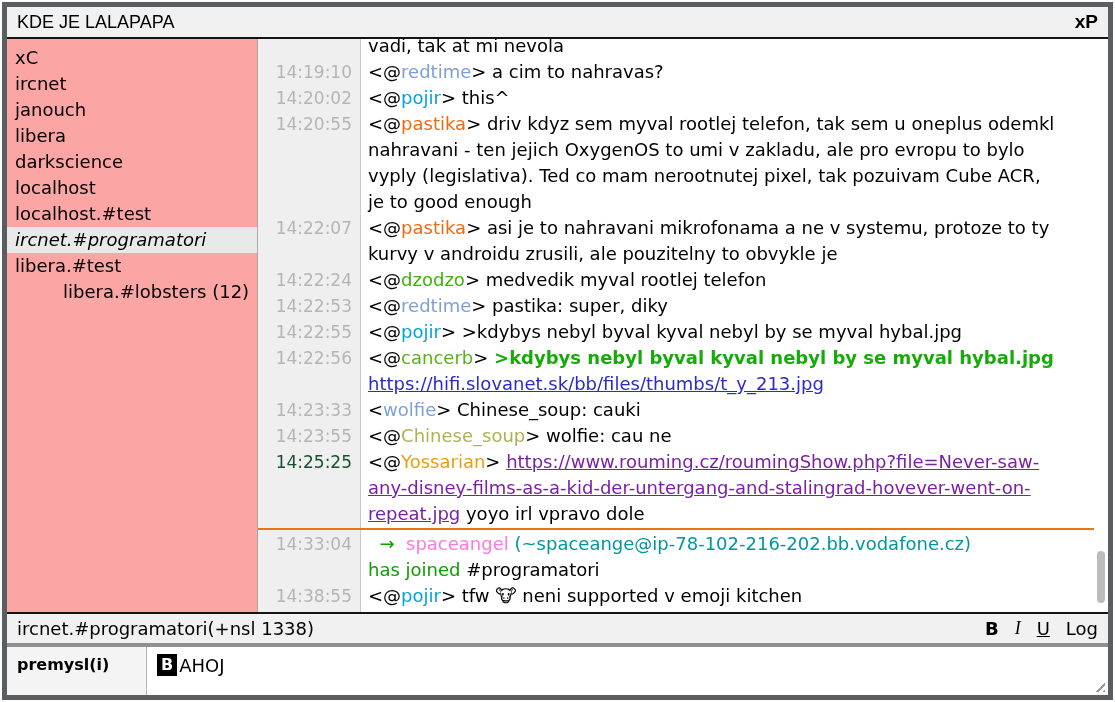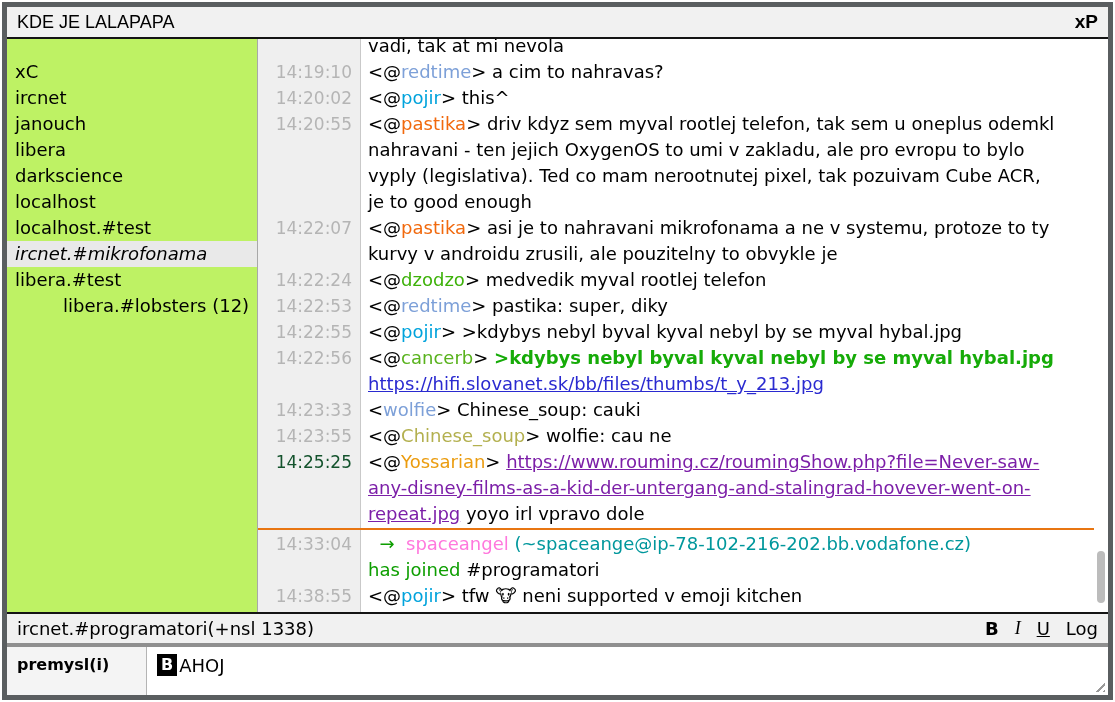--- a/index.html
+++ b/index.html
@@ -10,22 +10,22 @@
 
   
   .titlebar{height:32px;flex:none;background:#f1f1f1;border-bottom:2px solid #141414;
             display:flex;align-items:center;justify-content:space-between;padding:0 10px;box-sizing:border-box;}
   .title{font-family:"Liberation Sans",sans-serif;font-size:18px;color:#000;}
   .win-controls{font-family:"Liberation Sans",sans-serif;font-weight:bold;font-size:19px;color:#000;}
   .win-controls span{cursor:default;}
 
   
   .main{flex:1;display:flex;min-height:0;}
-  .sidebar{width:250px;flex:none;background:#bef264;border-right:1px solid #a8a8a8;
-           padding-top:20px;overflow:hidden;}
+  .sidebar{width:250px;flex:none;background:#fca5a5;border-right:1px solid #a8a8a8;
+           padding-top:6px;overflow:hidden;}
   .sb-item{height:26px;line-height:26px;padding:0 8px;font-size:18px;color:#000;white-space:nowrap;}
   .sb-item.selected{background:#e9e9e9;}
   .sb-item.italic{font-style:italic;}
   .sb-item.bold{font-weight:normal;margin-left:48px;}
 
   .chat{flex:1;position:relative;overflow:hidden;background:#ffffff;}
   .chat::before{content:"";position:absolute;left:0;top:0;bottom:0;width:102px;
                 background:#efefef;border-right:1px solid #c9c9c9;}
   .log{position:relative;margin-top:-6px;}
   .msg-row{display:flex;align-items:flex-start;}
@@ -70,21 +70,21 @@
 
   <div class="main">
     <div class="sidebar">
         <div class="sb-item">xC</div>
         <div class="sb-item">ircnet</div>
         <div class="sb-item">janouch</div>
         <div class="sb-item">libera</div>
         <div class="sb-item">darkscience</div>
         <div class="sb-item">localhost</div>
         <div class="sb-item">localhost.#test</div>
-        <div class="sb-item selected italic">ircnet.#mikrofonama</div>
+        <div class="sb-item selected italic">ircnet.#programatori</div>
         <div class="sb-item">libera.#test</div>
         <div class="sb-item bold">libera.#lobsters (12)</div>
       </div>
     <div class="chat">
       <div class="log">
           <div class="msg-row">
             <div class="ts" style="color: rgb(181, 181, 181);"></div>
             <div class="body"><span>vadi, tak at mi nevola</span></div>
           </div>
           <div class="msg-row">

